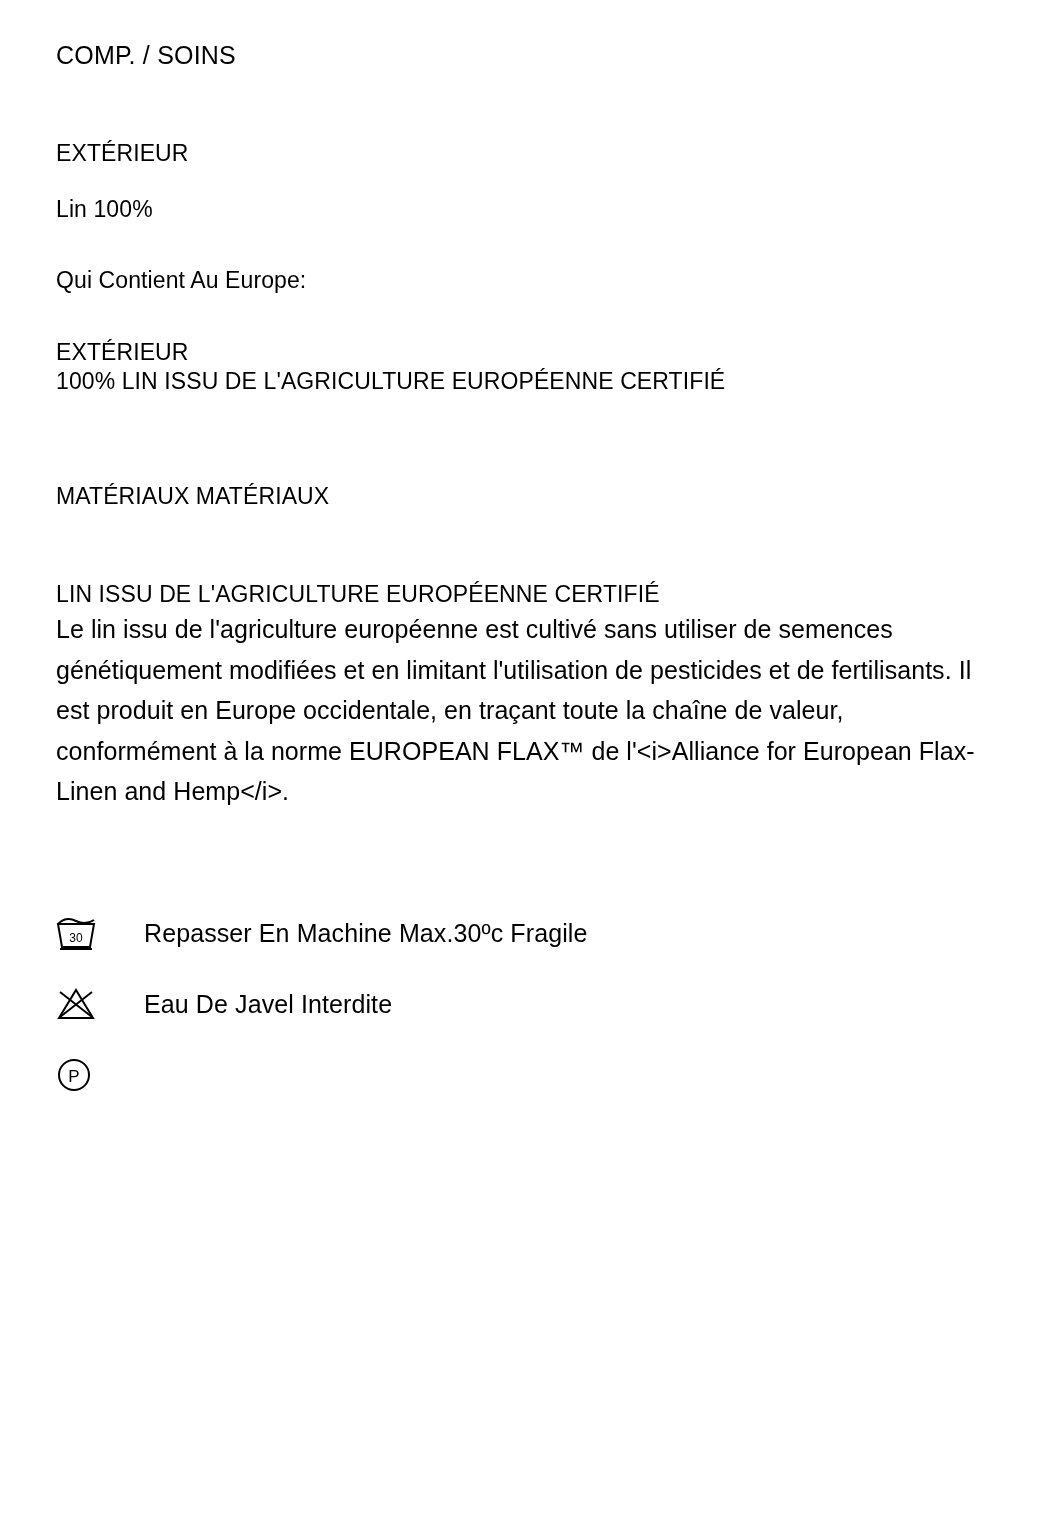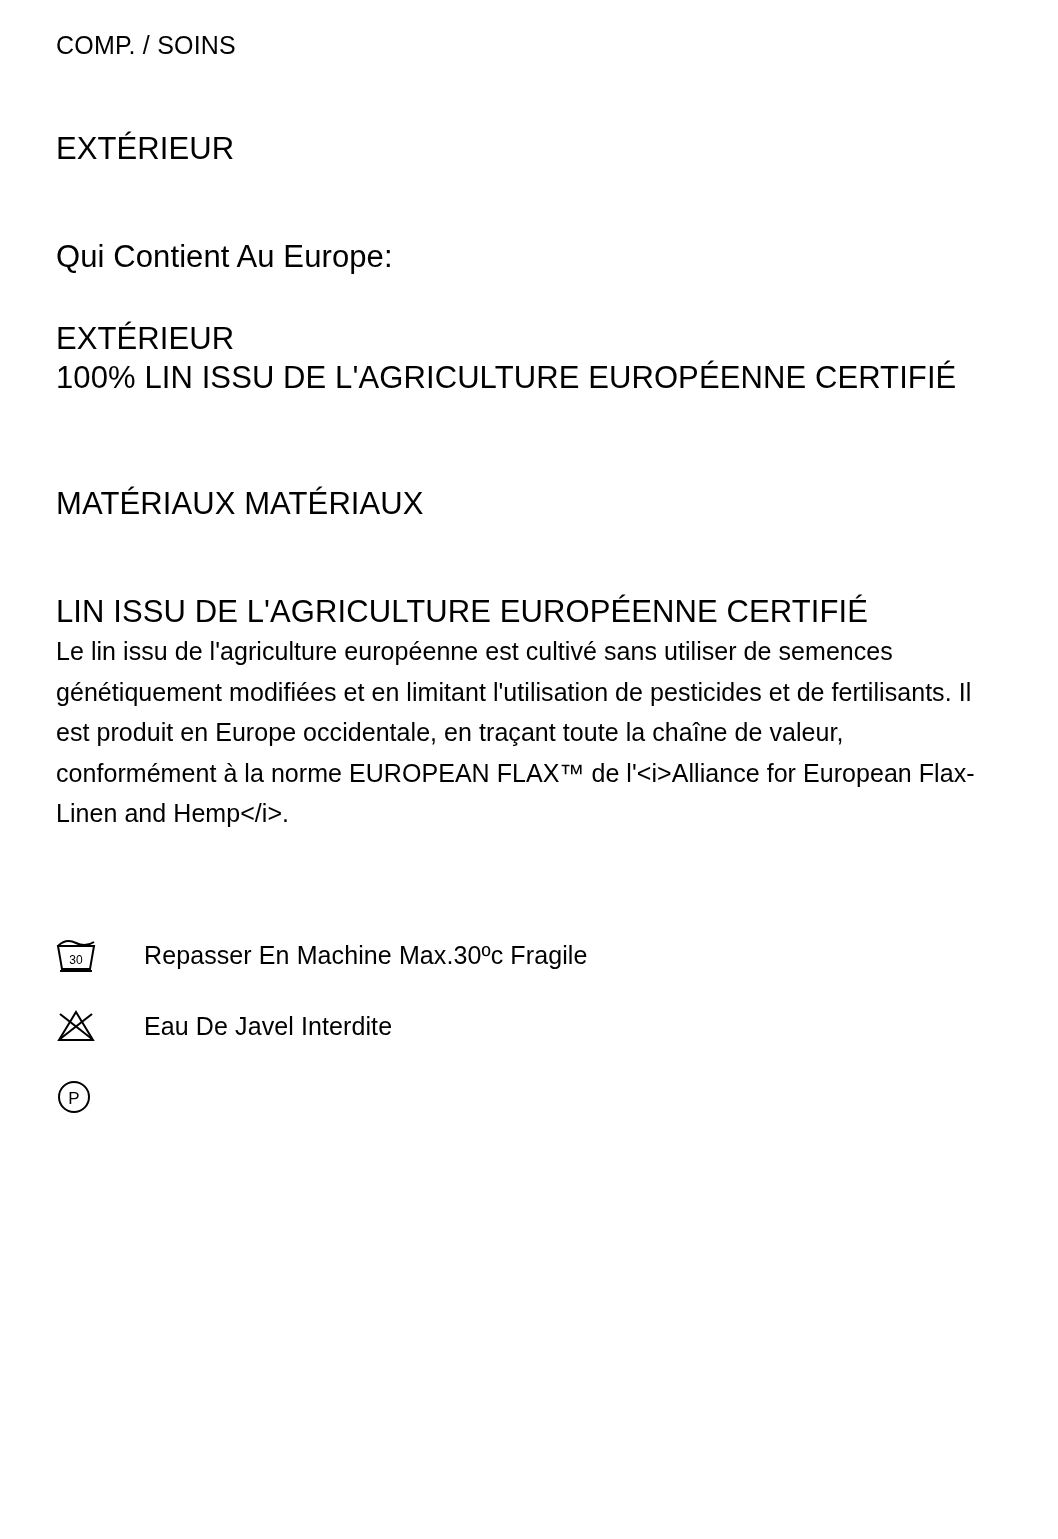--- a/index.html
+++ b/index.html
@@ -8,37 +8,37 @@
     background: #ffffff;
   }
   body {
     width: 1058px;
     min-height: 1539px;
     font-family: "Liberation Sans", sans-serif;
     color: #000000;
     -webkit-font-smoothing: antialiased;
   }
   .page {
-    padding: 30px 56px 40px 56px;
+    padding: 40px 56px 40px 56px;
     box-sizing: border-box;
   }
   .heading {
     font-size: 25px;
     line-height: 1.25;
     letter-spacing: 0.2px;
     font-weight: 400;
     margin: 0;
   }
   .gap-lg { height: 68px; }
   .gap-md { height: 42px; }
   .gap-sm { height: 26px; }
   .gap-xl { height: 86px; }
 
   .line {
-    font-size: 31px;
+    font-size: 23px;
     line-height: 1.28;
     letter-spacing: 0.1px;
     margin: 0;
   }
   .para {
     font-size: 25px;
     line-height: 1.62;
     letter-spacing: 0.05px;
     margin: 0;
     max-width: 955px;
@@ -71,20 +71,21 @@
 <body>
 
 <div class="page">
 
   <h1 class="heading">COMP. / SOINS</h1>
 
   <div class="gap-lg"></div>
 
   <p class="line">EXTÉRIEUR</p>
   <div class="gap-sm"></div>
+  <p class="line">Lin 100%</p>
 
   <div class="gap-md"></div>
 
   <p class="line">Qui Contient Au Europe:</p>
   <div class="gap-md"></div>
   <p class="line">EXTÉRIEUR</p>
   <p class="line">100% LIN ISSU DE L'AGRICULTURE EUROPÉENNE CERTIFIÉ</p>
 
   <div class="gap-xl"></div>
 

